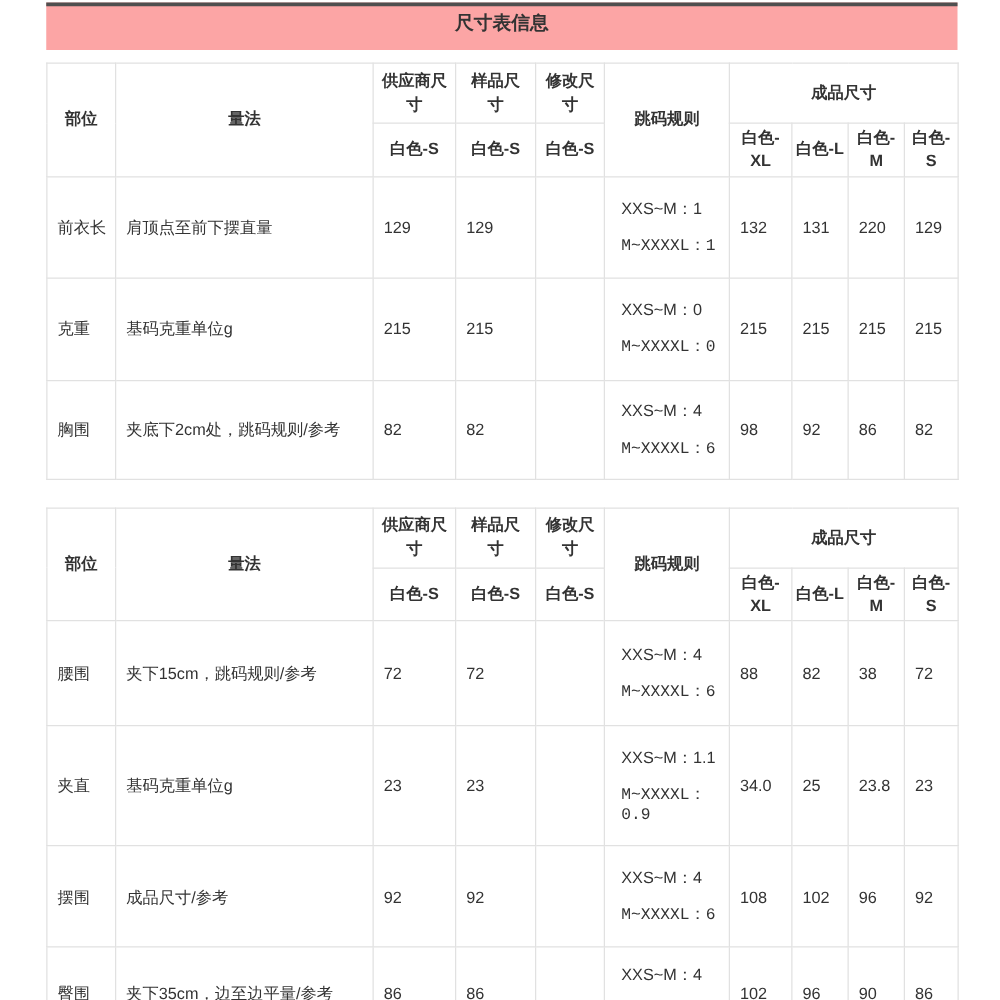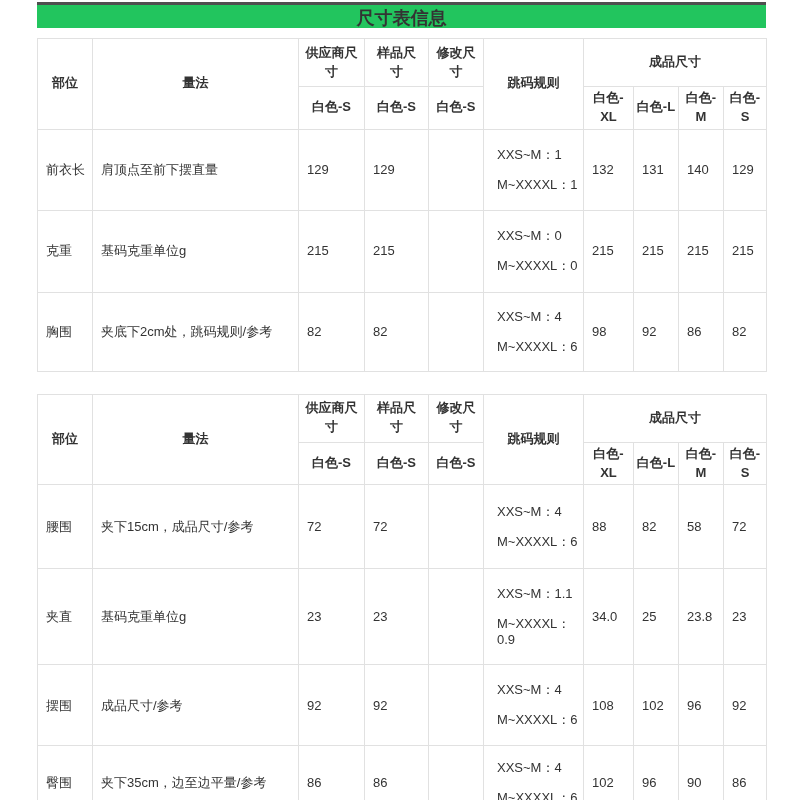--- a/index.html
+++ b/index.html
@@ -7,26 +7,26 @@
   body {
     font-family: "Liberation Sans", "DejaVu Sans", sans-serif;
     color: #333333;
     width: 800px;
   }
   .page {
     width: 729px;
     margin: 2px 0 0 37px;
   }
   .title-bar {
-    height: 26px;
-    background: #22c55e;
+    height: 38px;
+    background: #fca5a5;
     border-top: 3px solid #4f4f4f;
     text-align: center;
     font-weight: bold;
-    font-size: 18px;
+    font-size: 15px;
     color: #333333;
     line-height: 27px;
     margin-bottom: 10px;
   }
   table.size-table {
     border-collapse: collapse;
     table-layout: fixed;
     width: 729px;
     background: #ffffff;
   }
@@ -48,21 +48,21 @@
   .size-table tr.h2 { height: 30px; }
   .size-table tr.h2 th { padding: 2px 2px; }
   .size-table td {
     text-align: left;
     padding: 4px 4px 4px 8px;
     line-height: 1.5;
     font-weight: normal;
   }
   .size-table td.rule { padding-left: 13px; padding-right: 3px; }
   .rule-line { line-height: 16px; }
-  .rule-line + .rule-line { margin-top: 14px; }
+  .rule-line + .rule-line { margin-top: 14px; font-family: Liberation Mono, monospace; }
   
   col.c-part { width: 55px; }
   col.c-measure { width: 206px; }
   col.c-supplier { width: 66px; }
   col.c-sample { width: 64px; }
   col.c-modify { width: 55px; }
   col.c-rule { width: 100px; }
   col.c-xl { width: 50px; }
   col.c-l { width: 45px; }
   col.c-m { width: 45px; }
@@ -116,21 +116,21 @@
         <td>肩顶点至前下摆直量</td>
         <td>129</td>
         <td>129</td>
         <td></td>
         <td class="rule">
           <div class="rule-line">XXS~M：1</div>
           <div class="rule-line">M~XXXXL：1</div>
         </td>
         <td>132</td>
         <td>131</td>
-        <td>140</td>
+        <td>220</td>
         <td>129</td>
       </tr>
       <tr style="height:82px">
         <td>克重</td>
         <td>基码克重单位g</td>
         <td>215</td>
         <td>215</td>
         <td></td>
         <td class="rule">
           <div class="rule-line">XXS~M：0</div>
@@ -188,31 +188,31 @@
         <th>白色-S</th>
         <th>白色-XL</th>
         <th>白色-L</th>
         <th>白色-M</th>
         <th>白色-S</th>
       </tr>
     </thead>
     <tbody>
       <tr style="height:84px">
         <td>腰围</td>
-        <td>夹下15cm，成品尺寸/参考</td>
+        <td>夹下15cm，跳码规则/参考</td>
         <td>72</td>
         <td>72</td>
         <td></td>
         <td class="rule">
           <div class="rule-line">XXS~M：4</div>
           <div class="rule-line">M~XXXXL：6</div>
         </td>
         <td>88</td>
         <td>82</td>
-        <td>58</td>
+        <td>38</td>
         <td>72</td>
       </tr>
       <tr style="height:96px">
         <td>夹直</td>
         <td>基码克重单位g</td>
         <td>23</td>
         <td>23</td>
         <td></td>
         <td class="rule">
           <div class="rule-line">XXS~M：1.1</div>

